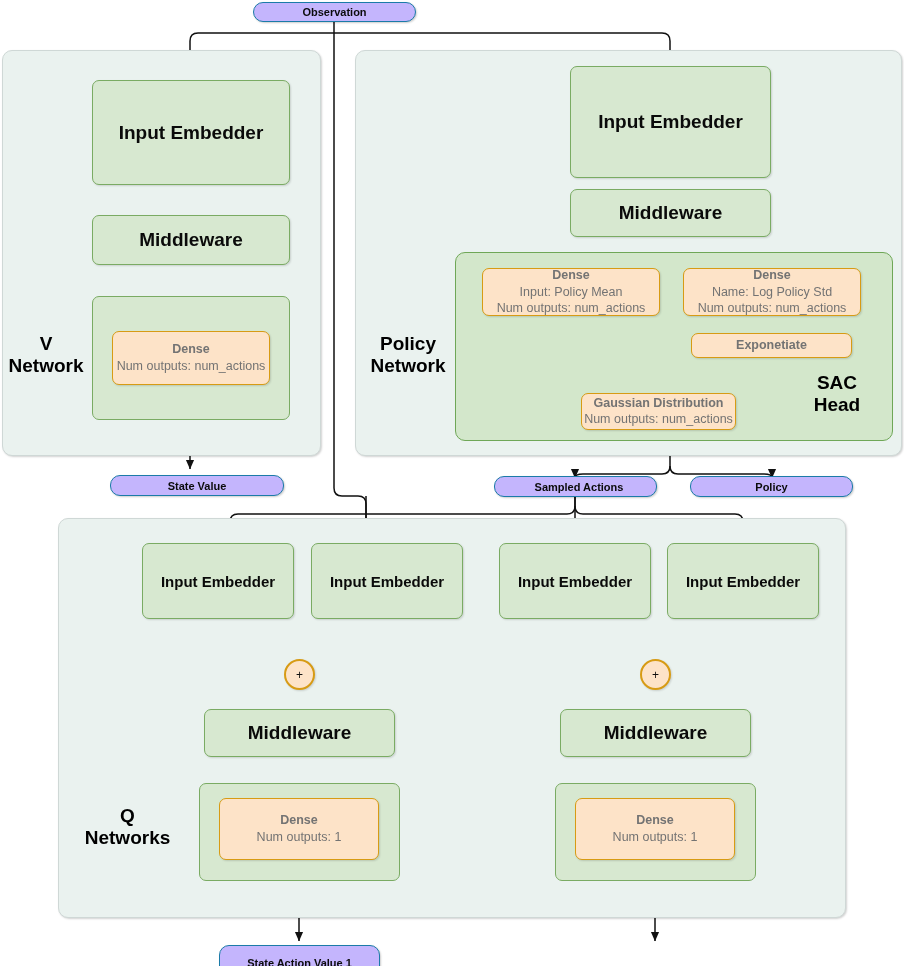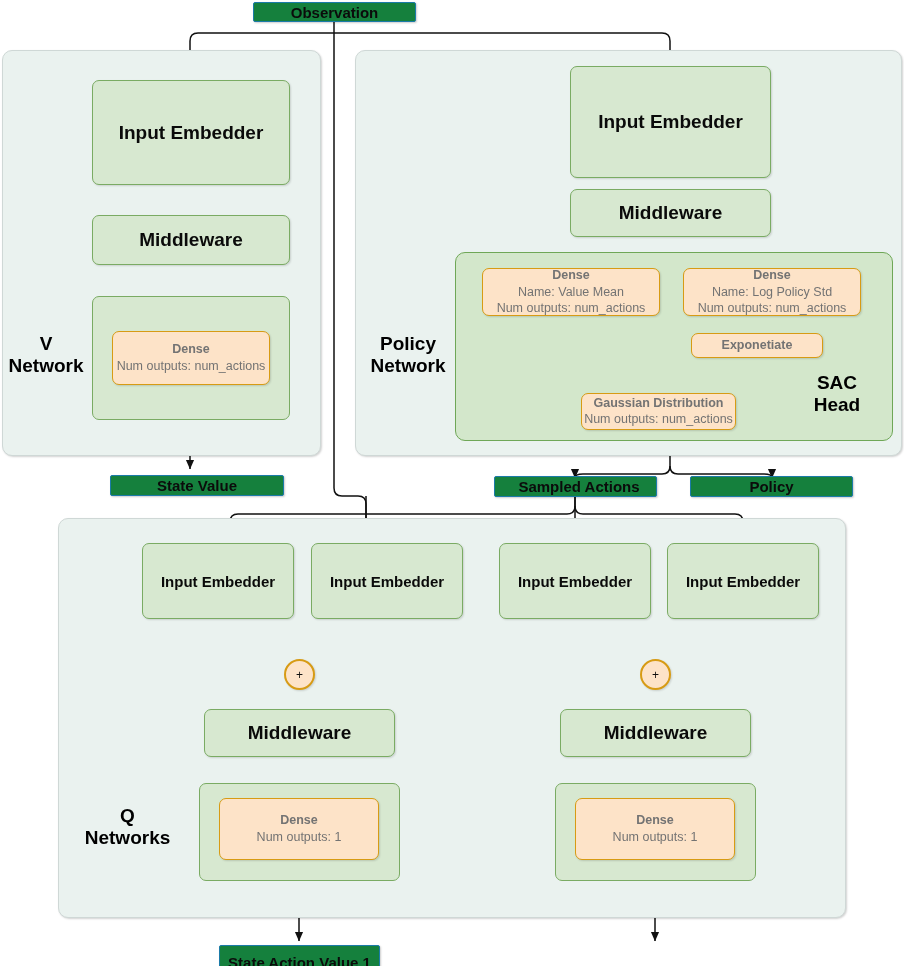--- a/index.html
+++ b/index.html
@@ -78,26 +78,26 @@
     border-radius:50%;
     box-sizing:border-box;
     display:flex;align-items:center;justify-content:center;
     font-size:12px;color:#111;
     box-shadow:1px 1px 2px rgba(0,0,0,.14);
   }
 
   
   .blue{
     position:absolute;
-    background:#15803d;
+    background:#c4b5fd;
     border:1.8px solid #1b7ba8;
-    border-radius:2px;
+    border-radius:10px;
     box-sizing:border-box;
     display:flex;align-items:center;justify-content:center;
-    font-size:15px;font-weight:bold;color:#0b0b0b;
+    font-size:11px;font-weight:bold;color:#0b0b0b;
     box-shadow:1px 1px 2px rgba(0,0,0,.2);
   }
 </style>
 </head>
 <body>
 
 <div id="canvas">
 
   <svg class="wires" viewBox="0 0 904 966">
     <defs>
@@ -185,31 +185,31 @@
   <div class="greenbox" style="left:570px;top:189px;width:201px;height:48px;">
     <span class="t">Middleware</span>
   </div>
 
   <div class="sachead" style="left:455px;top:252px;width:438px;height:189px;"></div>
   <div class="group-label" style="left:800px;top:372px;width:74px;">SAC
 Head</div>
 
   <div class="orange" style="left:482px;top:268px;width:178px;height:48px;">
     <div class="ttl">Dense</div>
-    <div class="sub">Name: Value Mean</div>
+    <div class="sub">Input: Policy Mean</div>
     <div class="sub">Num outputs: num_actions</div>
   </div>
 
   <div class="orange" style="left:683px;top:268px;width:178px;height:48px;">
     <div class="ttl">Dense</div>
     <div class="sub">Name: Log Policy Std</div>
     <div class="sub">Num outputs: num_actions</div>
   </div>
 
-  <div class="orange" style="left:691px;top:333px;width:132px;height:25px;text-align:center;">
+  <div class="orange" style="left:691px;top:333px;width:161px;height:25px;text-align:center;">
     <div class="ttl">Exponetiate</div>
   </div>
 
   <div class="orange" style="left:581px;top:393px;width:155px;height:37px;">
     <div class="ttl">Gaussian Distribution</div>
     <div class="sub">Num outputs: num_actions</div>
   </div>
 
   <div class="blue" style="left:110px;top:475px;width:174px;height:21px;">State Value</div>
 

